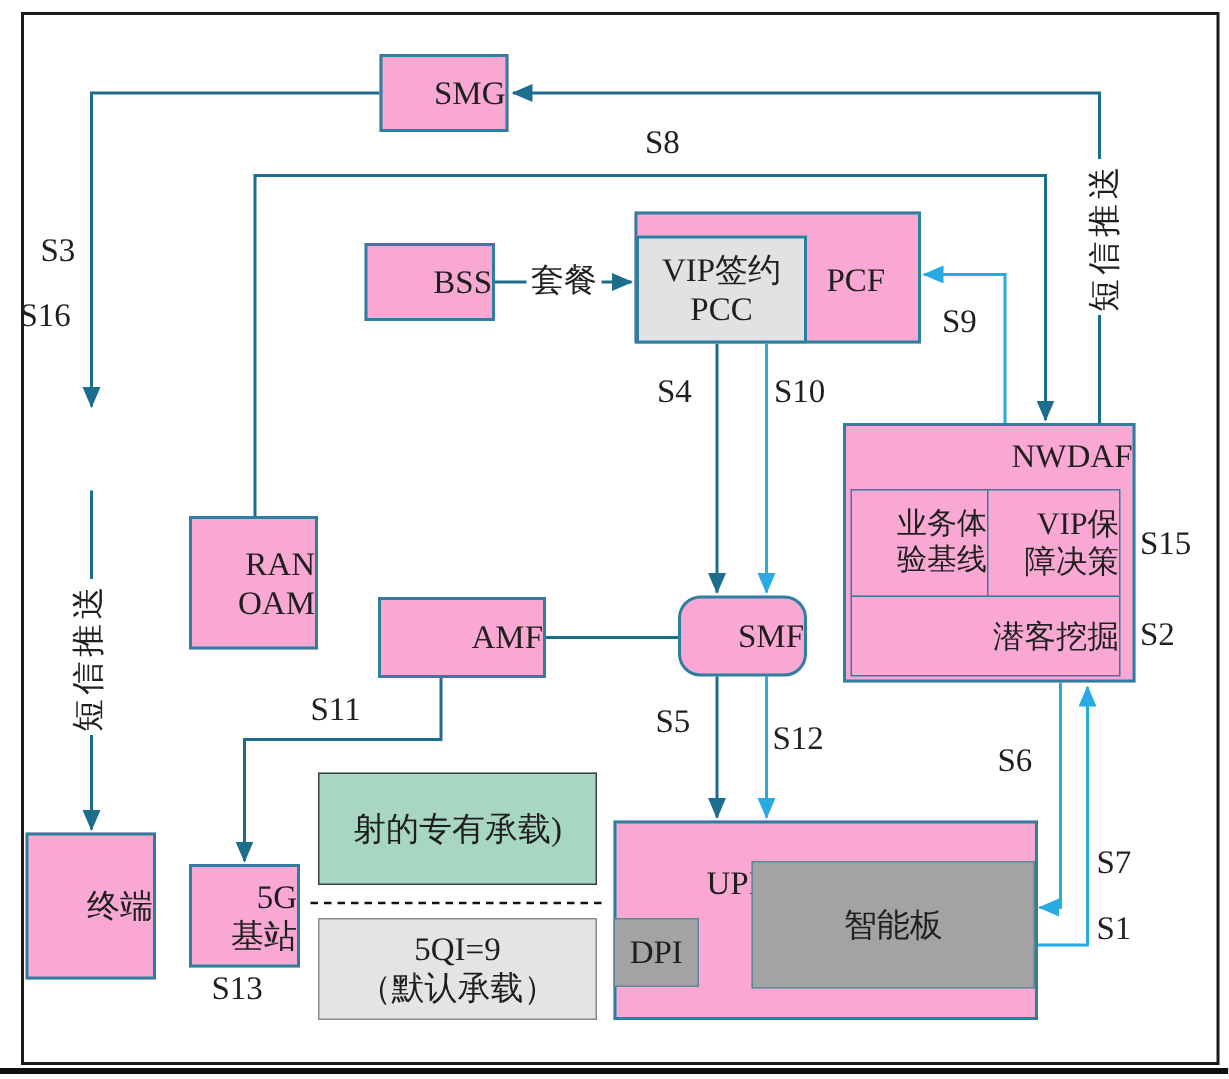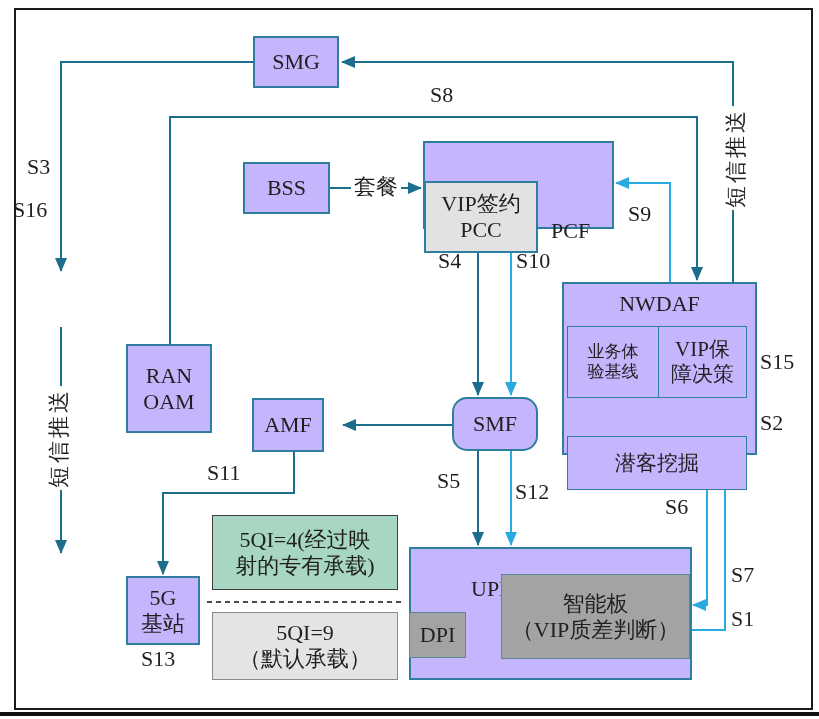--- a/index.html
+++ b/index.html
@@ -8,22 +8,22 @@
     font-family:"Liberation Serif","DejaVu Serif",serif;color:#1f1f1f;
   }
   #frame{position:absolute;left:14px;top:8px;width:799px;height:702px;
     border:2px solid #1b1b1b;box-sizing:border-box;}
   #bottom-bar{position:absolute;left:0;top:712px;width:819px;height:4px;background:#111;}
   svg.wires{position:absolute;left:0;top:0;width:819px;height:719px;pointer-events:none;}
 
   .box{position:absolute;box-sizing:border-box;display:flex;flex-direction:column;
     align-items:center;justify-content:center;text-align:center;
     font-size:22px;line-height:1.18;}
-  .light{background:#c4b5fd;border:2px solid #2e7f9f;}
-  .grayb{background:#e2e2e2;border:2px solid #2e7f9f;margin-top:24px;}
+  .light{background:#f9a8d4;border:2px solid #2e7f9f;align-items:flex-end;}
+  .grayb{background:#e2e2e2;border:2px solid #2e7f9f;}
   .grayb2{background:#a3a3a3;border:1.5px solid #5d8795;}
   .green{background:#a7d6c2;border:1.5px solid #3f3f3f;}
   .gray9{background:#e4e4e4;border:1.5px solid #8a8a8a;align-items:center;}
 
   .floatlabel{position:absolute;font-size:22px;line-height:1;white-space:nowrap;}
   .onwire{background:#fff;padding:0 3px;}
   .vlabel{position:absolute;font-size:22px;white-space:nowrap;background:#fff;
     padding:0 2px;letter-spacing:3px;transform:translate(-50%,-50%) rotate(-90deg);}
 </style>
 </head>
@@ -62,77 +62,78 @@
       <path d="M 690 630 H 725 V 458" marker-end="url(#al)"></path>
     </g>
     <path d="M 207 602 H 404" stroke="#111" stroke-width="1.6" stroke-dasharray="5 4" fill="none"></path>
   </svg>
 
   <div class="box light" style="left:253px;top:36px;width:86px;height:52px;">
     <span>SMG</span>
   </div>
 
 
+  <div class="box light" style="left:17px;top:555px;width:87px;height:98px;">
+    <span>终端</span>
+  </div>
 
   <div class="box light" style="left:243px;top:162px;width:87px;height:52px;">
     <span>BSS</span>
   </div>
 
   <div class="box light" style="left:126px;top:344px;width:86px;height:89px;">
     <span>RAN</span>
     <span>OAM</span>
   </div>
 
   <div class="box light" style="left:423px;top:141px;width:191px;height:88px;"></div>
   <div class="box grayb" style="left:424px;top:157px;width:114px;height:72px;">
     <span>VIP签约</span>
     <span>PCC</span>
   </div>
-  <div class="floatlabel" style="left:551px;top:176px;margin-top:44px;">PCF</div>
+  <div class="floatlabel" style="left:551px;top:176px;">PCF</div>
 
   <div class="box light" style="left:562px;top:282px;width:195px;height:173px;justify-content:flex-start;">
     <span style="margin-top:7px;">NWDAF</span>
   </div>
-  <div class="box light" style="left:567px;top:326px;width:92px;height:72px;border-width:1.5px;font-size:17px;">
+  <div class="box light" style="left:567px;top:326px;width:92px;height:72px;border-width:1.5px;font-size:20px;">
     <span>业务体</span>
     <span>验基线</span>
   </div>
   <div class="box light" style="left:658px;top:326px;width:89px;height:72px;border-width:1.5px;font-size:21px;">
     <span>VIP保</span>
     <span>障决策</span>
   </div>
-  <div class="box light" style="left:567px;top:397px;width:180px;height:54px;border-width:1.5px;font-size:21px;margin-top:39px;">
+  <div class="box light" style="left:567px;top:397px;width:180px;height:54px;border-width:1.5px;font-size:21px;">
     <span>潜客挖掘</span>
   </div>
 
-  <div class="box light" style="left:252px;top:398px;width:72px;height:54px;">
+  <div class="box light" style="left:252px;top:398px;width:112px;height:54px;">
     <span>AMF</span>
   </div>
 
   <div class="box light" style="left:452px;top:397px;width:86px;height:54px;border-radius:15px;">
     <span>SMF</span>
   </div>
 
   <div class="box light" style="left:409px;top:547px;width:283px;height:133px;"></div>
   <div class="floatlabel" style="left:436px;top:578px;margin-left:35px;">UPF</div>
   <div class="box grayb2" style="left:409px;top:612px;width:57px;height:46px;">
     <span>DPI</span>
   </div>
   <div class="box grayb2" style="left:501px;top:574px;width:189px;height:85px;">
     <span>智能板</span>
-    <span>（VIP质差判断）</span>
   </div>
 
   <div class="box light" style="left:126px;top:576px;width:74px;height:69px;">
     <span>5G</span>
     <span>基站</span>
   </div>
 
   <div class="box green" style="left:212px;top:515px;width:186px;height:75px;">
-    <span>5QI=4(经过映</span>
     <span>射的专有承载)</span>
   </div>
 
   <div class="box gray9" style="left:212px;top:612px;width:186px;height:68px;">
     <span>5QI=9</span>
     <span>（默认承载）</span>
   </div>
 
   <div class="floatlabel" style="left:430px;top:84px;">S8</div>
   <div class="floatlabel" style="left:27px;top:156px;">S3</div>

